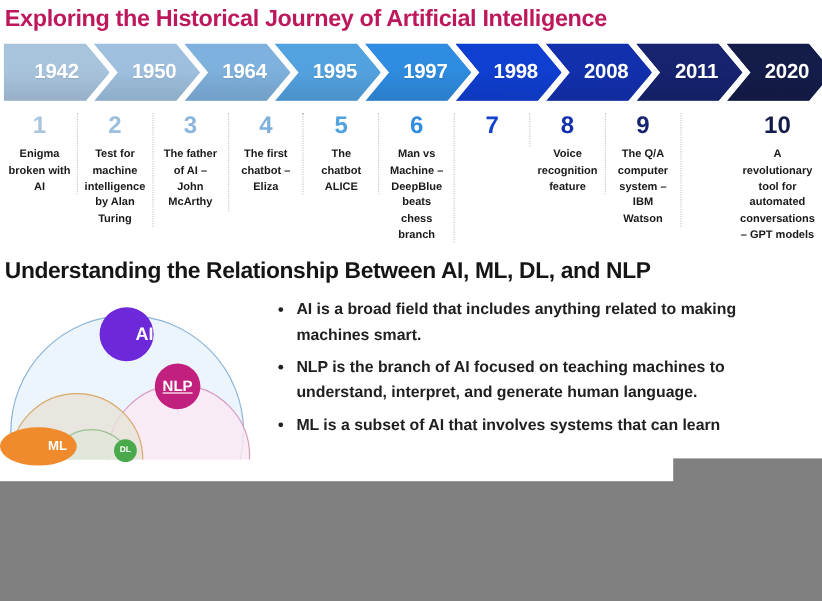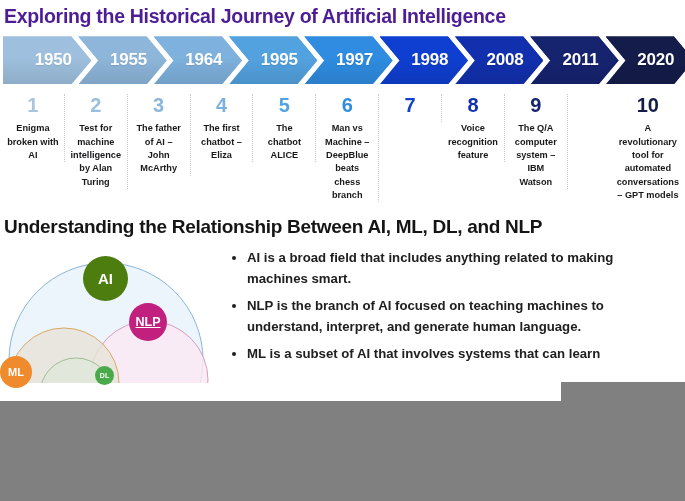--- a/index.html
+++ b/index.html
@@ -16,21 +16,21 @@
     color: #1a1a1a;
   }
 
   
   #page-root { position: relative; width: 685px; height: 501px; }
 
   .section-title {
     font-size: 19.5px;
     font-weight: bold;
     letter-spacing: -0.3px;
-    color: #4c1d95;
+    color: #be185d;
     padding: 4px 0 0 4px;
     line-height: 1.25;
     white-space: nowrap;
   }
 
   
   .timeline {
     position: relative;
     margin: 8px 0 0 3px;
     width: 678px;
@@ -136,26 +136,26 @@
   }
 </style>
 </head>
 <body>
 
 <div id="page-root">
 
   <div class="section-title">Exploring the Historical Journey of Artificial Intelligence</div>
 
   <div class="timeline" id="timeline">
+      <div class="arrow" style="background: linear-gradient(rgb(168, 196, 221) 0%, rgb(168, 196, 221) 45%, rgba(0, 0, 0, 0.1) 100%), rgb(168, 196, 221); z-index: 20;">
+        <span class="yr" style="padding-left: 0px;">1942</span>
+      </div>
       <div class="arrow" style="background: linear-gradient(rgb(158, 192, 222) 0%, rgb(158, 192, 222) 45%, rgba(0, 0, 0, 0.1) 100%), rgb(158, 192, 222); z-index: 19;">
         <span class="yr">1950</span>
       </div>
-      <div class="arrow" style="background: linear-gradient(rgb(141, 182, 218) 0%, rgb(141, 182, 218) 45%, rgba(0, 0, 0, 0.1) 100%), rgb(141, 182, 218); z-index: 18;">
-        <span class="yr">1955</span>
-      </div>
       <div class="arrow" style="background: linear-gradient(rgb(126, 177, 221) 0%, rgb(126, 177, 221) 45%, rgba(0, 0, 0, 0.1) 100%), rgb(126, 177, 221); z-index: 17;">
         <span class="yr">1964</span>
       </div>
       <div class="arrow" style="background: linear-gradient(rgb(83, 162, 224) 0%, rgb(83, 162, 224) 45%, rgba(0, 0, 0, 0.1) 100%), rgb(83, 162, 224); z-index: 16;">
         <span class="yr">1995</span>
       </div>
       <div class="arrow" style="background: linear-gradient(rgb(47, 140, 224) 0%, rgb(47, 140, 224) 45%, rgba(0, 0, 0, 0.1) 100%), rgb(47, 140, 224); z-index: 15; align-items: center;">
         <span class="yr">1997</span>
       </div>
       <div class="arrow" style="background: linear-gradient(rgb(15, 63, 209) 0%, rgb(15, 63, 209) 45%, rgba(0, 0, 0, 0.1) 100%), rgb(15, 63, 209); z-index: 14;">
@@ -223,27 +223,27 @@
 
         <circle id="c-ai" cx="104" cy="112" r="97" fill="#e8f3fb" stroke="#8ab4d8" stroke-width="1" fill-opacity="0.82"></circle>
 
         <circle id="c-nlp" cx="147" cy="132" r="59" fill="#fbe9f3" stroke="#d99bc2" stroke-width="1" fill-opacity="0.82"></circle>
 
         <circle id="c-ml" cx="62" cy="135" r="55" fill="#e7e3d8" stroke="#d8a86a" stroke-width="1" fill-opacity="0.82"></circle>
 
         <circle id="c-dl" cx="74" cy="146" r="36" fill="#dfe8da" stroke="#9dbf93" stroke-width="1" fill-opacity="0.82"></circle>
       </svg>
 
-      <div id="badge-ai" style="position: absolute; left: 81px; top: 8px; width: 45px; height: 45px; border-radius: 50%; display: flex; align-items: center; justify-content: center; font-weight: bold; font-size: 15px; background: #4d7c0f; color: rgb(255, 255, 255);">
+      <div id="badge-ai" style="position: absolute; left: 81px; top: 8px; width: 45px; height: 45px; border-radius: 50%; display: flex; align-items: center; justify-content: flex-end; font-weight: bold; font-size: 15px; background: #6d28d9; color: rgb(255, 255, 255);">
         <span>AI</span>
       </div>
       <div id="badge-nlp" style="position: absolute; left: 127px; top: 55px; width: 38px; height: 38px; border-radius: 50%; display: flex; align-items: center; justify-content: center; font-weight: bold; font-size: 12.5px; background: rgb(194, 32, 126); color: rgb(255, 255, 255); text-decoration: underline;">
         <span>NLP</span>
       </div>
-      <div id="badge-ml" style="position: absolute; left: -2px; top: 108px; width: 32px; height: 32px; border-radius: 50%; display: flex; align-items: center; justify-content: center; font-weight: bold; font-size: 11px; background: rgb(239, 139, 44); color: rgb(255, 255, 255);">
+      <div id="badge-ml" style="position: absolute; left: -2px; top: 108px; width: 32px; height: 32px; border-radius: 50%; display: flex; align-items: center; justify-content: center; font-weight: bold; font-size: 11px; background: rgb(239, 139, 44); color: rgb(255, 255, 255); padding-left: 32px;">
         <span>ML</span>
       </div>
       <div id="badge-dl" style="position: absolute; left: 93px; top: 118px; width: 19px; height: 19px; border-radius: 50%; display: flex; align-items: center; justify-content: center; font-weight: bold; font-size: 7px; background: rgb(74, 169, 74); color: rgb(255, 255, 255);">
         <span>DL</span>
       </div>
     </div>
 
     <div class="bullets">
       <ul id="bullet-list">
           <li>AI is a broad field that includes anything related to making machines smart.</li>

